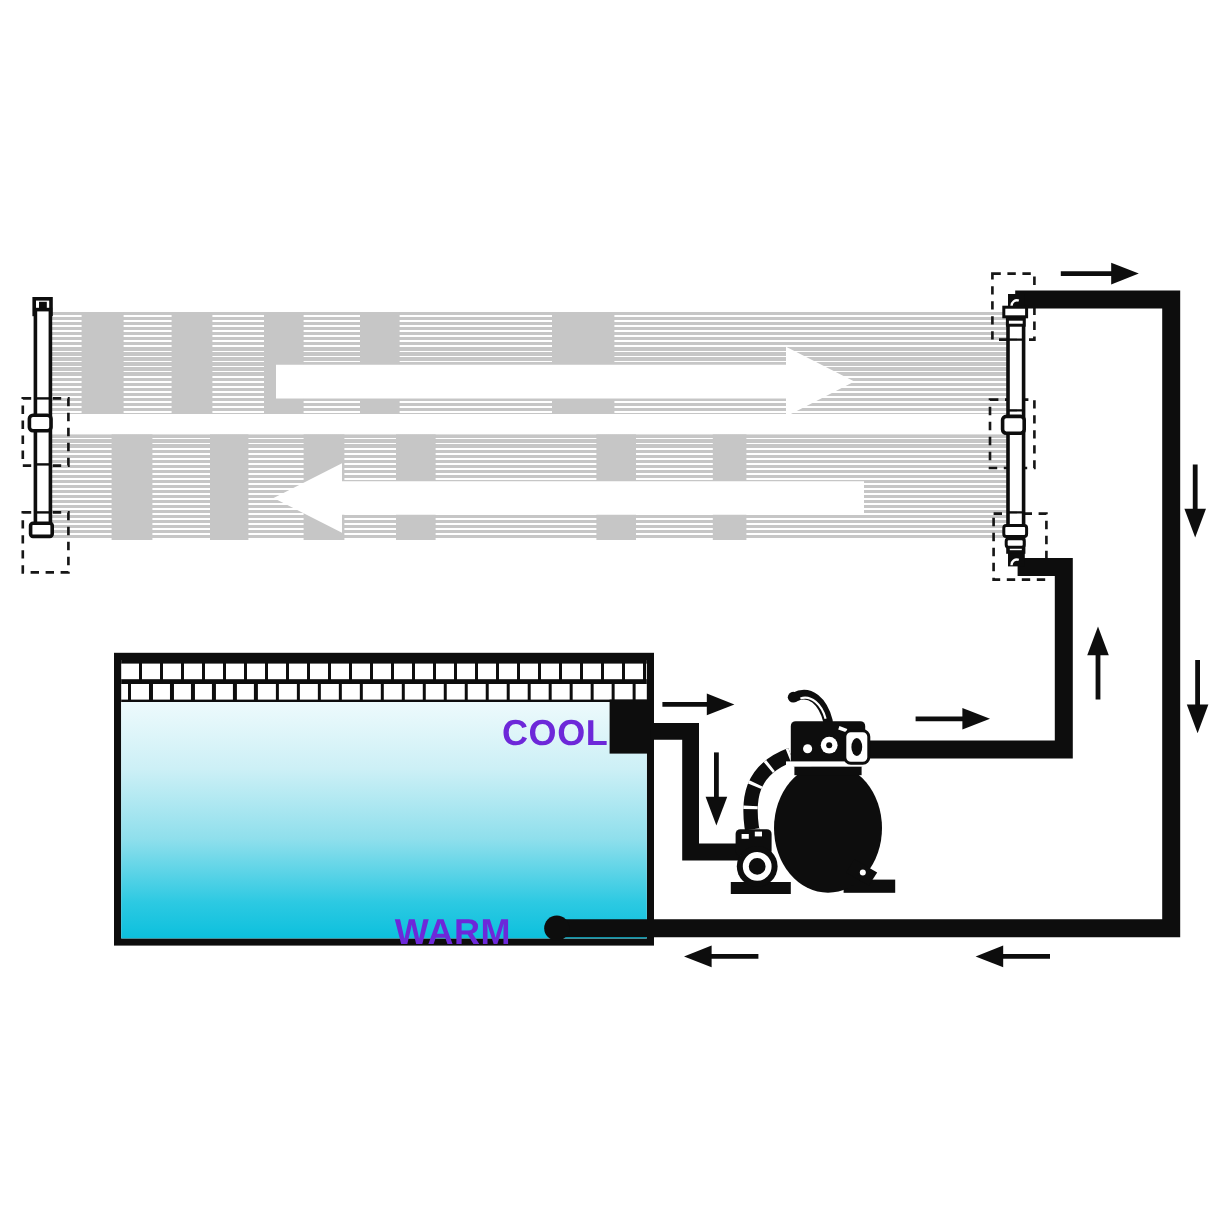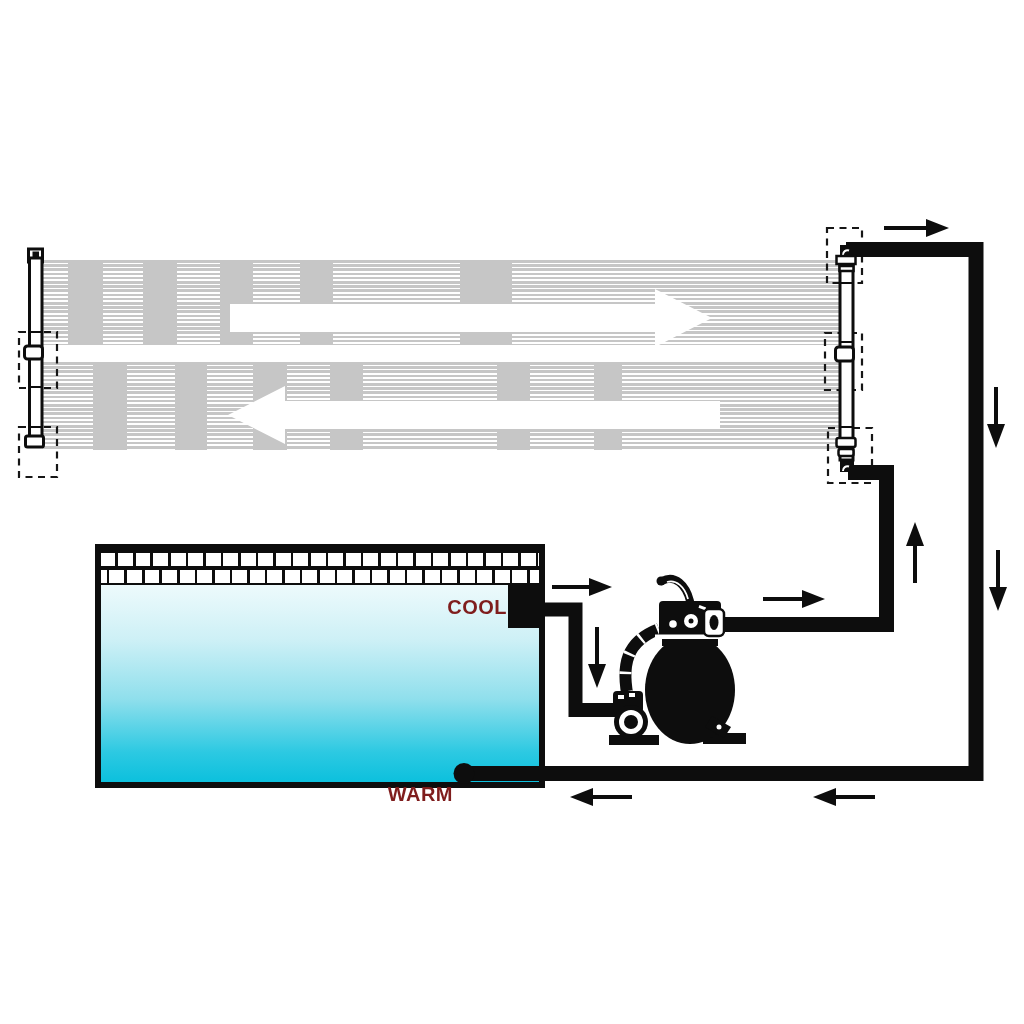--- a/index.html
+++ b/index.html
@@ -23,25 +23,25 @@
     height:13px;background-color:#0d0d0d;
     background-image:repeating-linear-gradient(90deg,#ffffff 0 14.5px,#0d0d0d 14.5px 17.5px);
   }
   .coping .row+.row{margin-top:3.5px;background-position-x:9px;}
   .water{
     position:absolute;left:0;right:0;top:35px;bottom:0;
     background:linear-gradient(180deg,#edfafc 0%,#cdf0f6 28%,#8fdfec 58%,#2cc9e2 85%,#0cc0dd 100%);
   }
   .overlay{position:absolute;left:0;top:0;z-index:3;}
   .label{
-    position:absolute;z-index:4;font-weight:700;font-size:20px;line-height:1;
-    color:#7f1d1d;letter-spacing:0.5px;
+    position:absolute;z-index:4;font-weight:700;font-size:30px;line-height:1;
+    color:#6d28d9;letter-spacing:0.5px;
   }
   #coolLabel{right:517px;top:597px;}
-  #warmLabel{right:571px;top:763px;margin-top:21px;}
+  #warmLabel{right:598px;top:763px;}
   .dash{fill:none;stroke:#161616;stroke-width:2.2;stroke-dasharray:7 5.5;}
   .pipe{fill:none;stroke:#0d0d0d;stroke-linejoin:miter;stroke-linecap:butt;}
   .mf{fill:#ffffff;stroke:#0d0d0d;stroke-width:3;}
   .mf2{fill:#ffffff;stroke:#0d0d0d;stroke-width:2.5;}
   .mln{stroke:#0d0d0d;stroke-width:2;}
   .arr line{stroke:#0d0d0d;stroke-width:4;}
   .arr polygon{fill:#0d0d0d;}
 </style>
 </head>
 <body>

